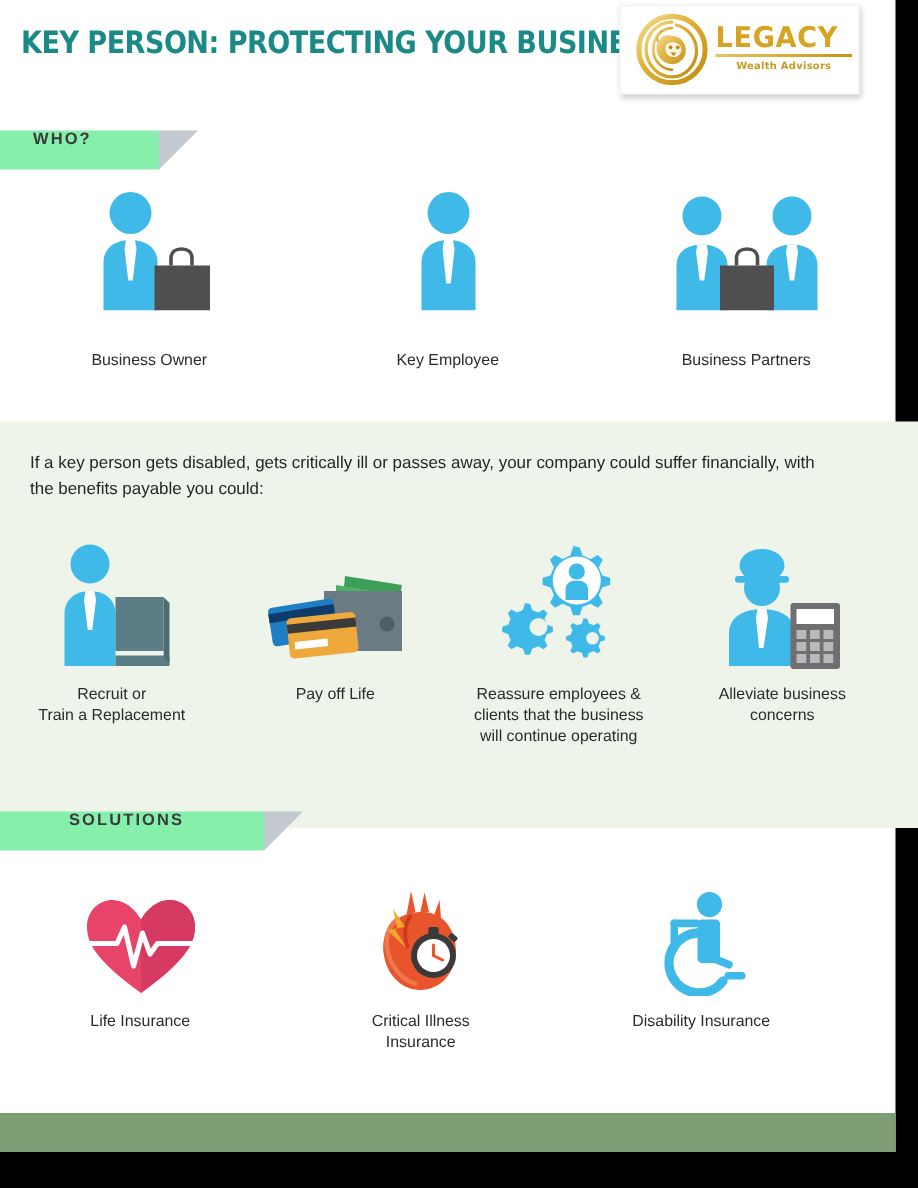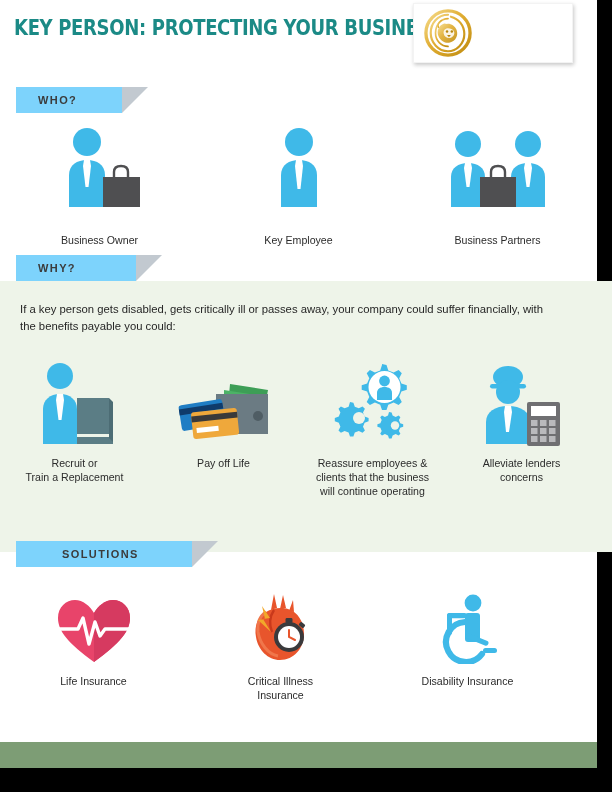--- a/index.html
+++ b/index.html
@@ -90,25 +90,24 @@
     color: #c89a22;
     letter-spacing: 0.2px;
     margin-top: 2px;
     text-align: center;
     width: 91px;
   }
 
   
   .banner {
     position: absolute;
-    left: 16px;
+    left: 0;
     height: 26px;
-    background: #7dd3fc;
+    background: #86efac;
     display: flex;
-    align-items: center;
   }
   .banner .banner-label {
     font-family: "Liberation Sans", sans-serif;
     font-weight: bold;
     font-size: 11px;
     letter-spacing: 1.4px;
     color: #3b3b3b;
     margin-left: 22px;
   }
   .banner .banner-tail {
@@ -215,20 +214,25 @@
         <circle cx="50" cy="50" r="46" fill="none" stroke="url(#gold)" stroke-width="7"></circle>
         <path d="M50 12 C28 12 14 30 14 50 C14 70 30 88 50 88 C68 88 84 72 84 52 C84 34 72 20 56 16" fill="none" stroke="url(#gold)" stroke-width="4.5" stroke-linecap="round"></path>
         <path d="M50 20 C34 20 24 34 24 50 C24 66 36 78 50 78" fill="none" stroke="url(#gold)" stroke-width="3.5" stroke-linecap="round"></path>
         <path d="M42 30 C30 34 26 46 30 56 C34 66 44 72 54 70 C66 67 72 56 68 44 C65 36 56 30 48 31" fill="url(#gold)" opacity="0.92"></path>
         <path d="M50 40 C44 40 40 45 41 51 C42 58 49 62 56 60 C62 58 65 51 62 46 C60 42 55 40 50 40 Z" fill="#ffffff" opacity="0.85"></path>
         <circle cx="48" cy="47" r="2.6" fill="#b8860b"></circle>
         <circle cx="58" cy="47" r="2.6" fill="#b8860b"></circle>
         <path d="M48 54 L56 54 L52 59 Z" fill="#b8860b"></path>
         <path d="M36 24 C30 28 28 34 30 38" fill="none" stroke="url(#gold)" stroke-width="3" stroke-linecap="round"></path>
       </svg>
+      <div id="logo-text">
+        <div id="logo-word">LEGACY</div>
+        <div id="logo-rule"></div>
+        <div id="logo-sub">Wealth Advisors</div>
+      </div>
     </div>
   </div>
 
   <div class="banner" id="banner-who">
     <span class="banner-label">WHO?</span>
     <span class="banner-tail"></span>
   </div>
 
   <div class="icon-row" id="row-who">
 
@@ -267,24 +271,20 @@
           <path d="M82 36 L88 36 L89 41 L86.5 60 L83.5 60 L81 41 Z" fill="#ffffff"></path>
           <rect x="37" y="50" width="36" height="30" fill="#4f4f51"></rect>
           <path d="M48 50 L48 45 C48 41 51 39 55 39 C59 39 62 41 62 45 L62 50" fill="none" stroke="#4f4f51" stroke-width="2.4"></path>
         </svg>
       </div>
       <div class="icon-caption">Business Partners</div>
     </div>
 
   </div>
 
-  <div class="banner" id="banner-why">
-    <span class="banner-label">WHY?</span>
-    <span class="banner-tail"></span>
-  </div>
 
   <div id="why-panel">
     <div id="why-text">If a key person gets disabled, gets critically ill or passes away, your company could suffer financially, with the benefits payable you could:</div>
   </div>
 
   <div class="icon-row" id="row-why">
 
     <div class="icon-cell">
       <div class="icon-art">
         <svg width="84" height="84" viewBox="0 0 84 84">
@@ -355,21 +355,21 @@
               <rect x="71" y="58" width="6.5" height="6"></rect>
             <rect x="53" y="66" width="6.5" height="6"></rect>
               <rect x="62" y="66" width="6.5" height="6"></rect>
               <rect x="71" y="66" width="6.5" height="6"></rect>
             <rect x="53" y="74" width="6.5" height="6"></rect>
               <rect x="62" y="74" width="6.5" height="6"></rect>
               <rect x="71" y="74" width="6.5" height="6"></rect>
           </g>
         </svg>
       </div>
-      <div class="icon-caption" style="white-space:pre-line">Alleviate lenders
+      <div class="icon-caption" style="white-space:pre-line">Alleviate business
 concerns</div>
     </div>
 
   </div>
 
   <div class="banner" id="banner-solutions">
     <span class="banner-label">SOLUTIONS</span>
     <span class="banner-tail"></span>
   </div>
 

